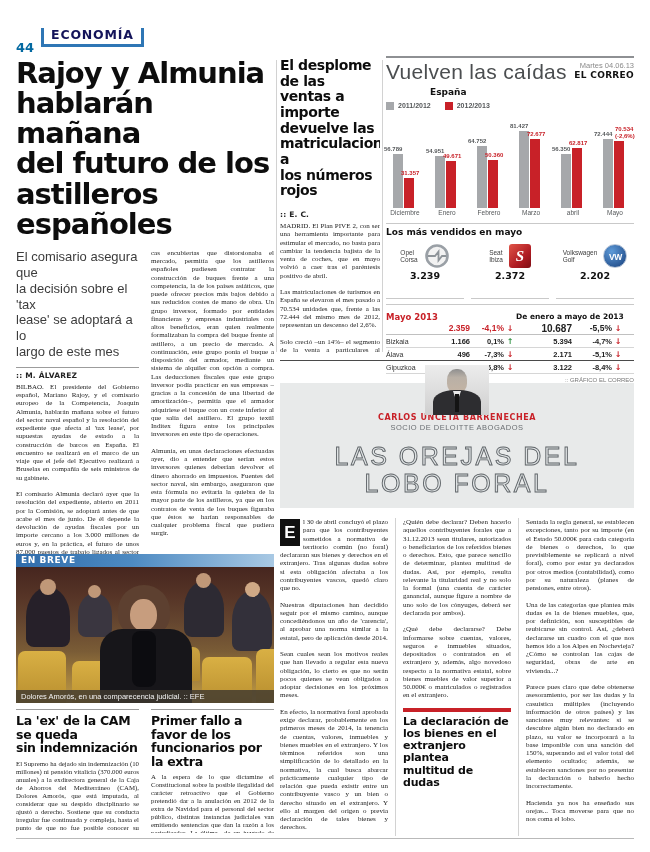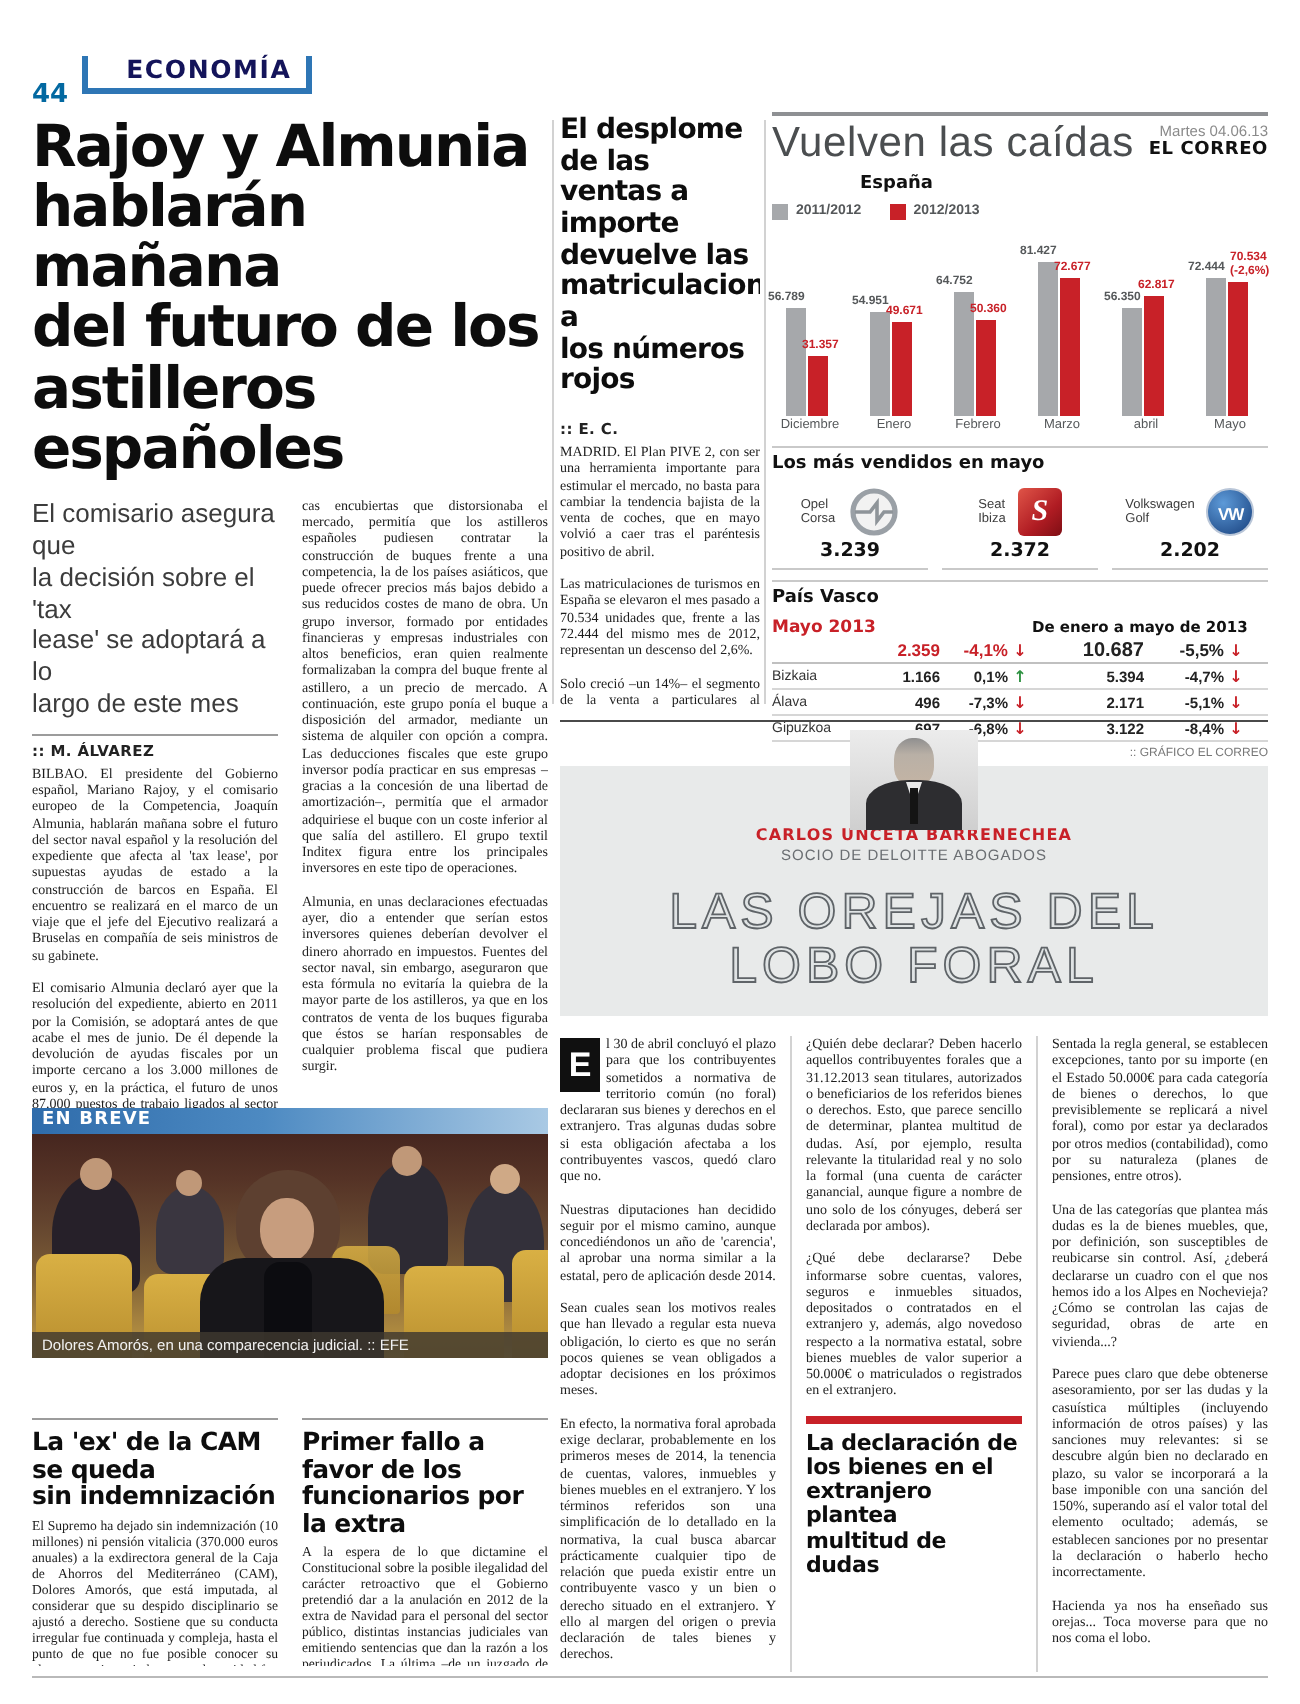--- a/index.html
+++ b/index.html
@@ -6,21 +6,21 @@
   .page{position:relative;width:650px;height:852px;background:#ffffff;margin:0 auto;
         font-family:"Liberation Serif",serif;color:#1a1a1a;overflow:hidden;}
   .prewrap{white-space:pre-line;}
   .sans{font-family:"Liberation Sans","DejaVu Sans",sans-serif;}
 
   
   .masthead{position:absolute;left:16px;right:16px;top:28px;height:20px;display:flex;align-items:flex-start;}
   .pagenum{font:700 13px/14px "DejaVu Sans",sans-serif;color:#0369a1;margin-right:7px;margin-top:13px;}
   .section-box{font:700 12.5px/14px "DejaVu Sans",sans-serif;color:#14145a;letter-spacing:.8px;
      border-left:3px solid #2e76b5;border-right:3px solid #2e76b5;border-bottom:3px solid #2e76b5;
-     padding:0 7px 2px 19px;}
+     padding:0 7px 2px 7px;}
   .mast-right{margin-left:auto;text-align:right;}
   .mast-date{font:400 7.5px/9px "Liberation Sans",sans-serif;color:#8a8a8a;margin-top:33px;}
   .mast-paper{font:700 9px/10px "DejaVu Sans",sans-serif;color:#111;letter-spacing:.3px;}
 
   
   .vrule{position:absolute;width:1px;background:#d2d2d2;}
   .hrule{position:absolute;height:1px;background:#b9b9b9;}
 
   
   .lead{position:absolute;left:16px;top:58px;width:258px;}
@@ -32,21 +32,21 @@
           padding-top:3px;margin-bottom:3px;letter-spacing:.2px;}
   .bodytext{font:400 7px/1.18 "Liberation Serif",serif;text-align:justify;color:#1c1c1c;}
   .crosshead{font:700 8px/10px "DejaVu Sans",sans-serif;color:#111;margin:5px 0 2px 0;}
 
   
   .breve-bar{position:absolute;left:16px;top:554px;width:258px;height:13px;
      background:linear-gradient(90deg,#2f6cab 0%,#4d8ac2 45%,#a9c9e4 100%);
      font:700 9px/13px "DejaVu Sans",sans-serif;color:#fff;letter-spacing:.6px;padding-left:5px;box-sizing:border-box;}
 
   
-  .photo{position:absolute;left:16px;top:567px;width:258px;height:112px;overflow:hidden;background:#4d7c0f;}
+  .photo{position:absolute;left:16px;top:567px;width:258px;height:136px;overflow:hidden;background:#4d7c0f;}
   .ph-bg{position:absolute;inset:0;background:linear-gradient(180deg,#46261f 0%,#553326 20%,#64452f 40%,#7a5c36 62%,#a3803e 82%,#c19c42 100%);}
   .chair{position:absolute;border-radius:7px 7px 2px 2px;background:linear-gradient(180deg,#d9b044,#b48a2c);}
   .person{position:absolute;border-radius:50% 50% 8px 8px;background:#262029;}
   .phead{position:absolute;border-radius:50%;background:#c09878;}
   .w-hair{position:absolute;left:102px;top:18px;width:52px;height:52px;border-radius:50% 50% 42% 42%;background:#5d4030;}
   .w-face{position:absolute;left:114px;top:32px;width:27px;height:32px;border-radius:48%;background:#c79d7e;}
   .w-body{position:absolute;left:84px;top:62px;width:92px;height:76px;border-radius:22px 22px 0 0;background:#17161a;}
   .w-scarf{position:absolute;left:116px;top:64px;width:24px;height:56px;background:#0c0c10;border-radius:8px;}
   .ph-caption{position:absolute;left:0;right:0;bottom:0;height:13px;background:rgba(62,56,48,.82);
      font:400 7.5px/13px "Liberation Sans",sans-serif;color:#f2f2f2;padding-left:5px;}
@@ -80,21 +80,21 @@
   .clabel.s1{left:15px;}
   .clabel.two{left:19px;}
   .xlabels{display:flex;justify-content:space-between;margin-top:1px;}
   .cxlab{width:38px;text-align:center;font:400 6.5px/8px "Liberation Sans",sans-serif;color:#55585a;}
   .bs{border-top:1px solid #c9c9c9;margin-top:6px;padding-top:3px;}
   .bs-title{font:700 9px/11px "DejaVu Sans",sans-serif;color:#111;}
   .bs-row{display:flex;justify-content:space-between;margin-top:4px;}
   .bs-item{width:78px;}
   .bs-top{display:flex;align-items:center;justify-content:center;gap:6px;height:28px;}
   .bs-name{font:400 6.5px/1.1 "Liberation Sans",sans-serif;color:#3c3c3c;white-space:pre-line;text-align:left;}
-  .bs-val{font:700 9.5px/12px "DejaVu Sans",sans-serif;color:#111;text-align:center;border-bottom:1px solid #c9c9c9;padding-bottom:2px;}
+  .bs-val{font:700 9.5px/12px "DejaVu Sans",sans-serif;color:#111;text-align:center;border-bottom:1px solid #c9c9c9;padding-bottom:16px;}
   .vw-logo{width:24px;height:24px;border-radius:50%;background:radial-gradient(circle at 35% 30%,#5d9ad8,#173f7c);
      color:#fff;font:700 8.5px/24px "Liberation Sans",sans-serif;text-align:center;letter-spacing:-.5px;border:1px solid #b9c6d8;box-sizing:border-box;}
   .seat-logo{width:22px;height:24px;border-radius:3px;background:linear-gradient(135deg,#e05548 0%,#b01c23 60%,#7e0e14 100%);
      color:#fff;font:700 italic 15px/24px "Liberation Serif",serif;text-align:center;}
   .pv{border-top:1px solid #c9c9c9;margin-top:5px;padding-top:3px;}
   .pv-title{font:700 9px/11px "DejaVu Sans",sans-serif;color:#111;}
   .pv-head{display:grid;grid-template-columns:44px 40px 34px 12px 56px 40px 12px;margin-top:4px;}
   .pv-month{grid-column:1/4;font:700 8.5px/10px "DejaVu Sans",sans-serif;color:#c82128;}
   .pv-ytd{grid-column:5/8;font:700 7.5px/10px "DejaVu Sans",sans-serif;color:#111;}
   .pv-row{display:grid;grid-template-columns:44px 40px 34px 12px 56px 40px 12px;align-items:center;
@@ -318,21 +318,20 @@
             <span class="bs-name">Volkswagen
 Golf</span>
             <span class="vw-logo">VW</span>
           </div>
           <div class="bs-val">2.202</div>
         </div>
       </div>
     </div>
 
     <div class="pv">
-      <div class="pv-title">País Vasco</div>
       <div class="pv-head">
         <span class="pv-month">Mayo 2013</span>
         <span class="pv-ytd">De enero a mayo de 2013</span>
       </div>
       <div>
           <div class="pv-row total">
             <span class="pv-lab"></span>
             <span class="pv-mv">2.359</span>
             <span class="pv-mp">-4,1%</span>
             <span class="pv-ma dn">↓</span>

